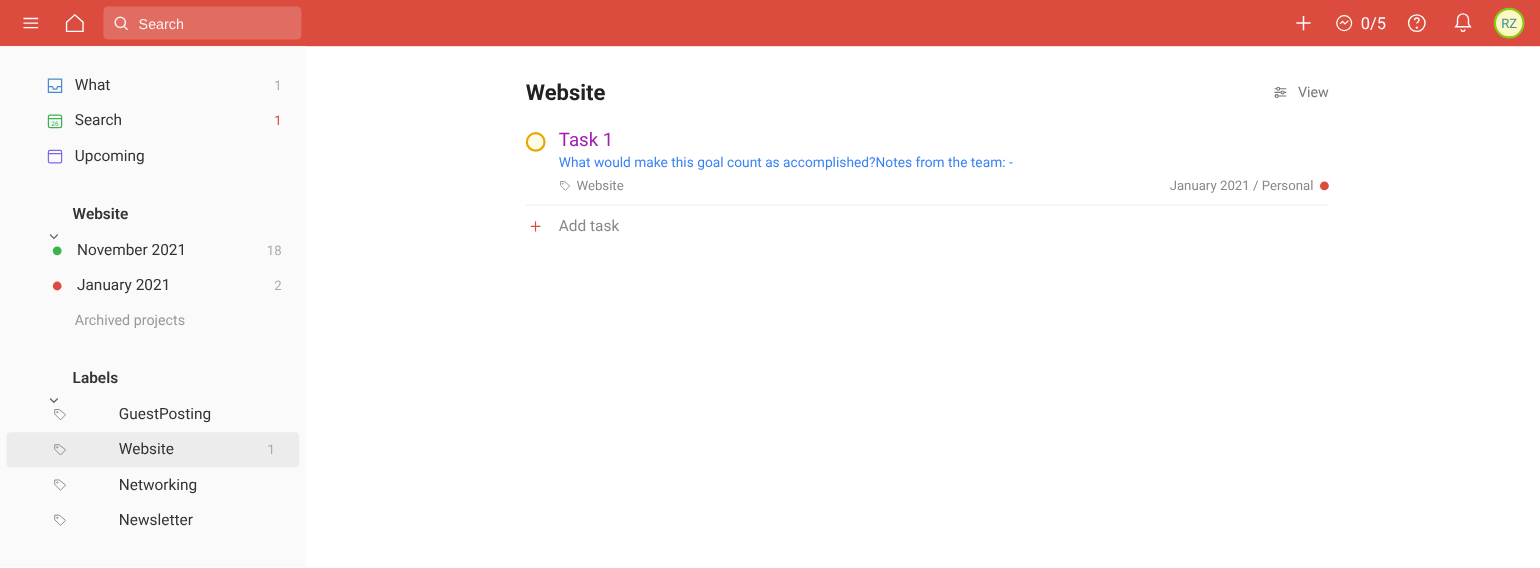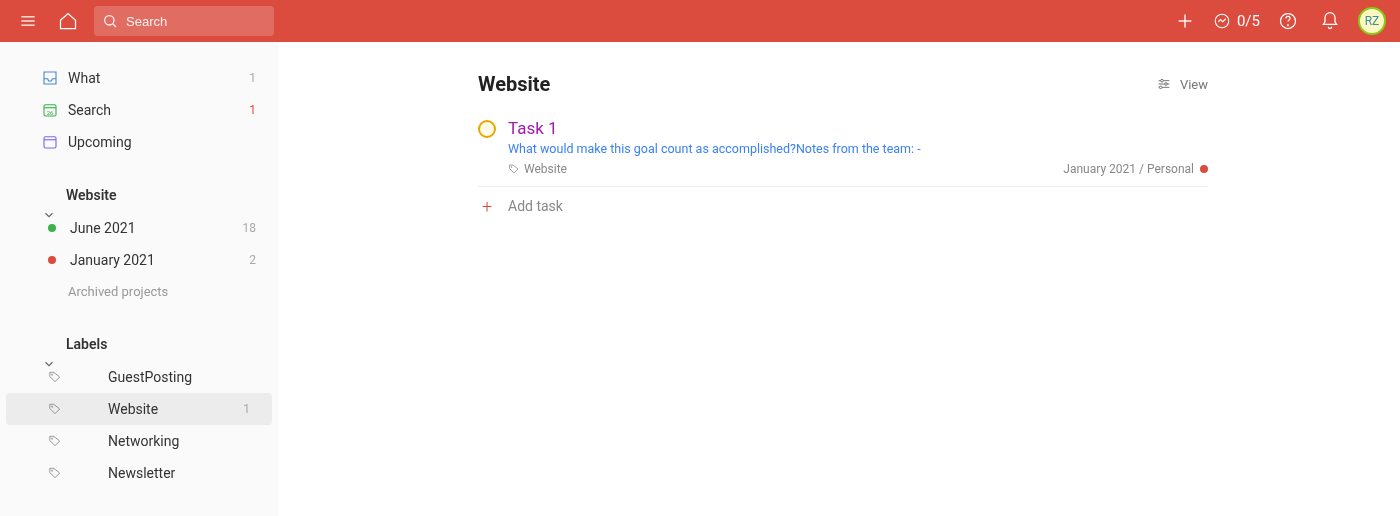--- a/index.html
+++ b/index.html
@@ -153,21 +153,21 @@
             <polyline points="6 9 12 15 18 9"></polyline>
           </svg>
       </span>
       <div class="section-header">
         <span style="margin-left:26px">Website</span>
       </div>
     </div>
 
     <div class="proj-item">
       <span class="dot" style="background:#3bb34a"></span>
-      <span>June 2021</span>
+      <span>November 2021</span>
       <span class="count">18</span>
     </div>
     <div class="proj-item">
       <span class="dot" style="background:#db4c3f"></span>
       <span>January 2021</span>
       <span class="count">2</span>
     </div>
     <div class="archived">Archived projects</div>
 
     <div class="section-header-wrap">

